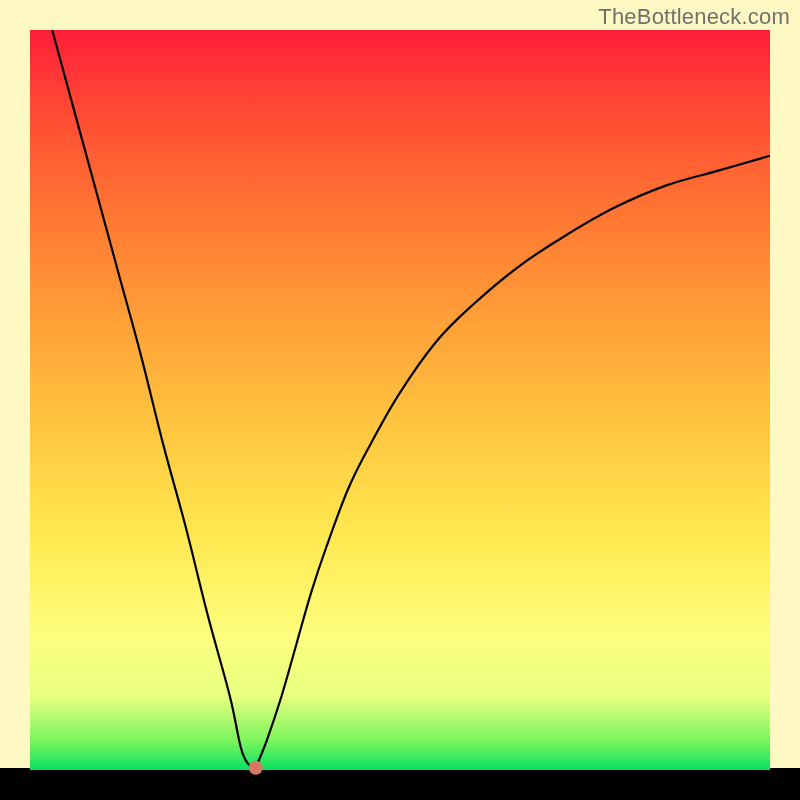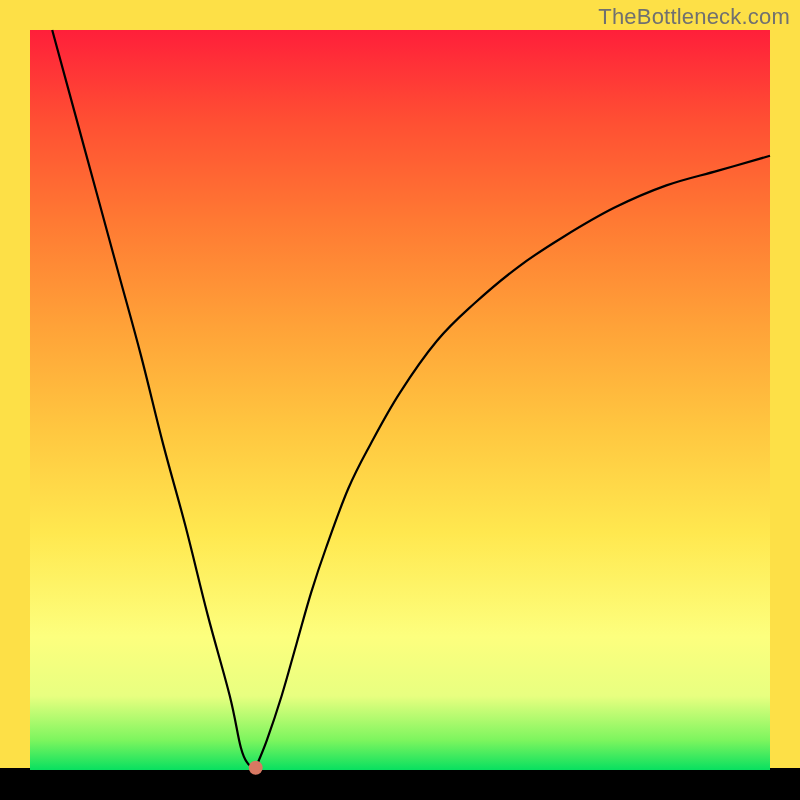--- a/index.html
+++ b/index.html
@@ -1,20 +1,20 @@
 <!DOCTYPE html>
 <html><head>
 <meta charset="utf-8">
 <style>
   * { margin: 0; padding: 0; box-sizing: border-box; }
   html, body { width: 800px; height: 800px; overflow: hidden; background: #000; }
   .frame {
     width: 800px;
     height: 768px;
-    background: #fde047;
+    background: #fef9c3;
     position: relative;
   }
   .plot-area {
     position: absolute;
     left: 30px;
     top: 30px;
     width: 740px;
     height: 740px;
     background: linear-gradient(to top,
       #08e060 0%,

